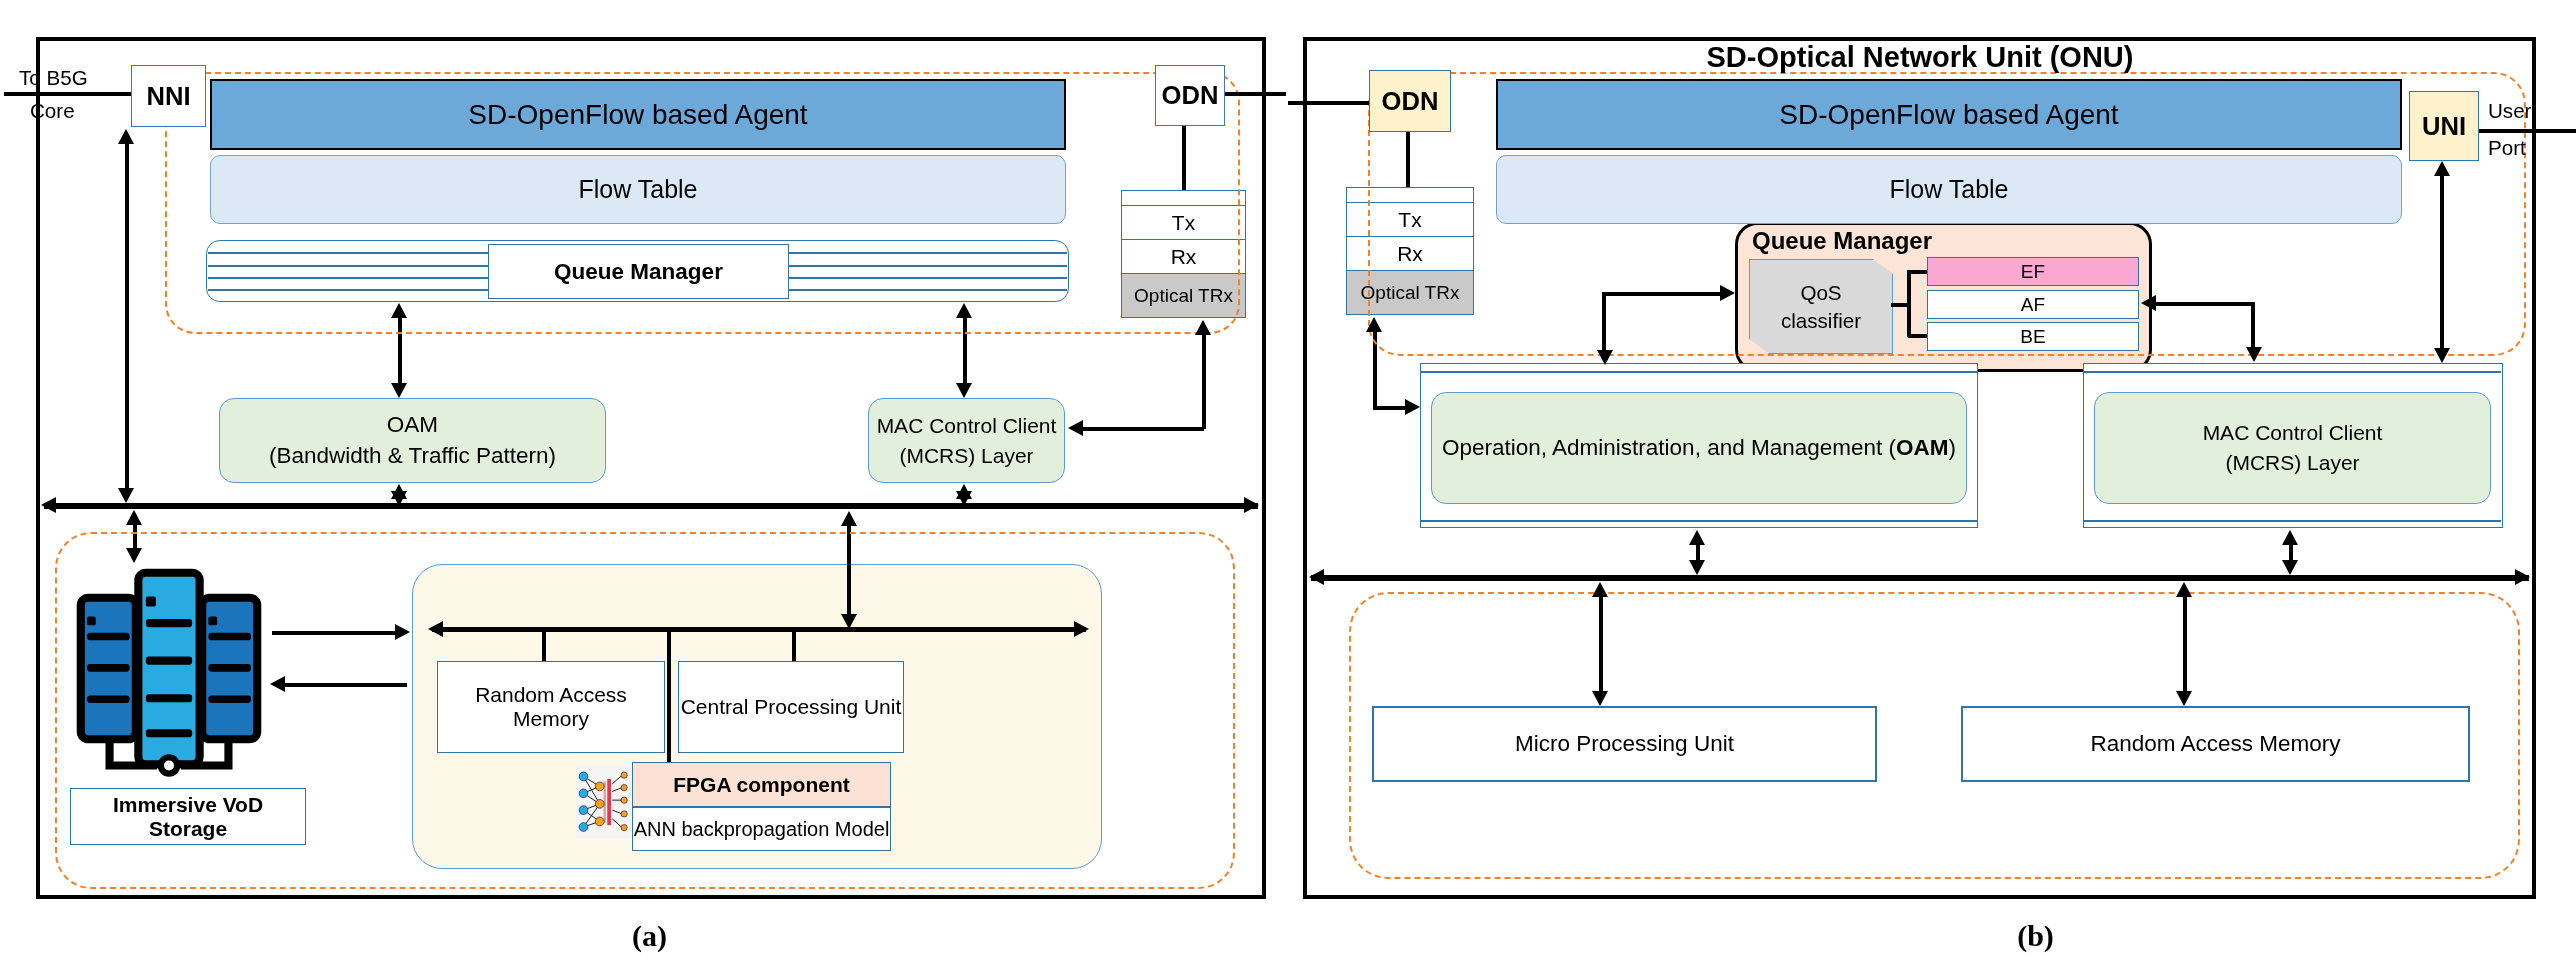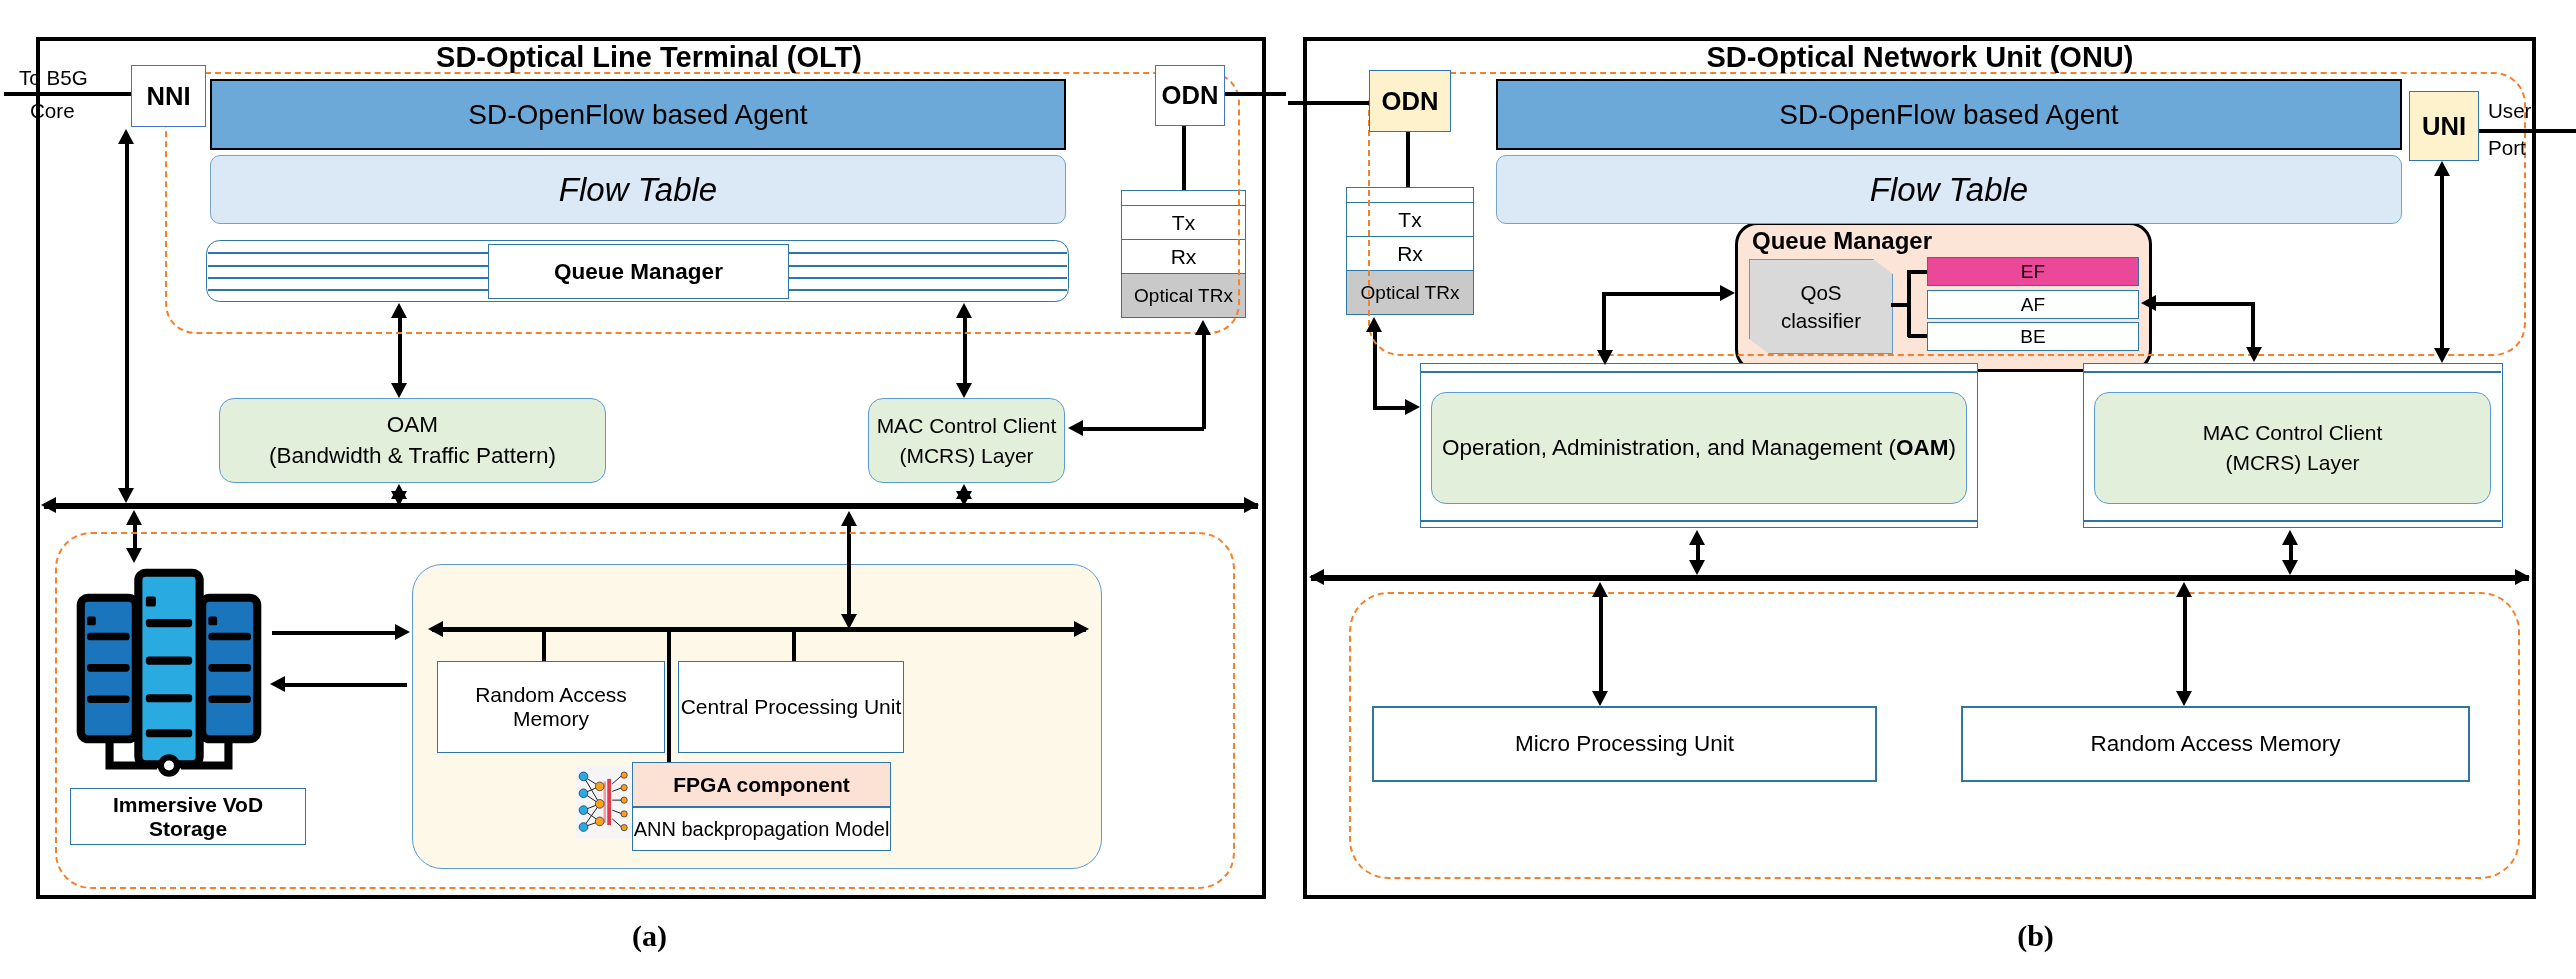--- a/index.html
+++ b/index.html
@@ -15,37 +15,36 @@
   .bus{position:absolute;background:#000;height:5.6px;z-index:7;}
   .ah{position:absolute;width:0;height:0;border-style:solid;border-color:transparent;z-index:7;}
   .up{border-width:0 8.7px 15px 8.7px;border-bottom-color:#000;}
   .down{border-width:15px 8.7px 0 8.7px;border-top-color:#000;}
   .left{border-width:8.7px 15px 8.7px 0;border-right-color:#000;}
   .right{border-width:8.7px 0 8.7px 15px;border-left-color:#000;}
   .title{position:absolute;font-weight:bold;font-size:29px;z-index:9;text-align:center;}
   .portbox{position:absolute;background:#fff;border:1.9px solid #4472C4;font-weight:bold;font-size:25.6px;z-index:10;justify-content:center;}
   .portbox-y{position:absolute;background:#FDF2CC;border:1.9px solid #2E75B6;font-weight:bold;font-size:25.6px;z-index:10;}
   .bluebar{position:absolute;background:#6CA9D8;border:2.5px solid #000;font-size:28px;z-index:5;}
-  .flowbar{position:absolute;background:#DBE9F7;border:1.2px solid #76A3C8;border-radius:10px;font-size:33px;z-index:5;font-style:italic;}
+  .flowbar{position:absolute;background:#DBE9F7;border:1.2px solid #76A3C8;border-radius:10px;font-size:25px;z-index:5;}
   .greenbox{position:absolute;background:#E2EFDA;border:1.2px solid #5B9BD5;border-radius:15px;z-index:5;}
   .whitebox{position:absolute;background:#fff;border:1.9px solid #2E75A8;z-index:5;}
   .stackrow{position:absolute;background:#fff;border:1.2px solid #2E75A8;z-index:4;font-size:21px;}
   .graycell{background:#C9C9C9;font-size:19px;}
   .stackline{position:absolute;background:#2E75A8;height:1.6px;z-index:4;}
   .caption{position:absolute;font-family:"Liberation Serif",serif;font-weight:bold;font-size:30px;z-index:9;text-align:center;}
   .smalltxt{position:absolute;font-size:20.6px;z-index:9;}
 </style>
 </head>
 <body>
 
 <div id="canvas">
 
   <div class="panelborder" style="left:36px;top:37px;width:1230px;height:862px;"></div>
 
-  <div class="title" style="left:187px;top:41px;width:924px;">SD-Optical Line Terminal (OLT)</div>
 
   <div class="orange" style="left:165px;top:72px;width:1075px;height:262px;border-radius:30px;"></div>
 
   <div class="smalltxt" style="left:19px;top:66px;">To B5G</div>
   <div class="smalltxt" style="left:30px;top:99px;">Core</div>
   <div class="hl" style="left:3.7px;top:92px;width:128px;z-index:8;"></div>
 
   <div class="portbox center" style="left:131px;top:65px;width:75px;height:62px;">
     <span>NNI</span>
   </div>
@@ -262,21 +261,21 @@
   <div class="hl" style="left:2479px;top:129px;width:97px;z-index:8;"></div>
 
   <div class="abs" style="left:1735px;top:222px;width:417px;height:150px;background:#FCE4D6;border:3.7px solid #000;border-radius:22.5px;z-index:2;"></div>
   <div class="abs" style="left:1752px;top:227px;font-weight:bold;font-size:24px;z-index:3;">Queue Manager</div>
 
   <div class="abs center" style="left:1749px;top:259px;width:144px;height:95px;background:#D9D9D9;border:1.2px solid #5B9BD5;z-index:3;flex-direction:column;font-size:20.6px;line-height:1.35;clip-path:polygon(0 0,86% 0,100% 16%,100% 100%,14% 100%,0 84%);">
     <div>QoS</div>
     <div>classifier</div>
   </div>
 
-  <div class="abs center" style="left:1927px;top:257px;width:212px;height:29px;background:#ec4899;border:1.2px solid #2E75A8;font-size:19px;z-index:3;">
+  <div class="abs center" style="left:1927px;top:257px;width:212px;height:29px;background:#f9a8d4;border:1.2px solid #2E75A8;font-size:19px;z-index:3;">
     <span>EF</span>
   </div>
   <div class="abs center" style="left:1927px;top:290px;width:212px;height:29px;background:#fff;border:1.2px solid #2E75A8;font-size:19px;z-index:3;align-items:center;">
     <span>AF</span>
   </div>
   <div class="abs center" style="left:1927px;top:322px;width:212px;height:29px;background:#fff;border:1.2px solid #2E75A8;font-size:19px;z-index:3;">
     <span>BE</span>
   </div>
 
   <div class="vl" style="left:1907px;top:270px;height:67px;z-index:3;"></div>

